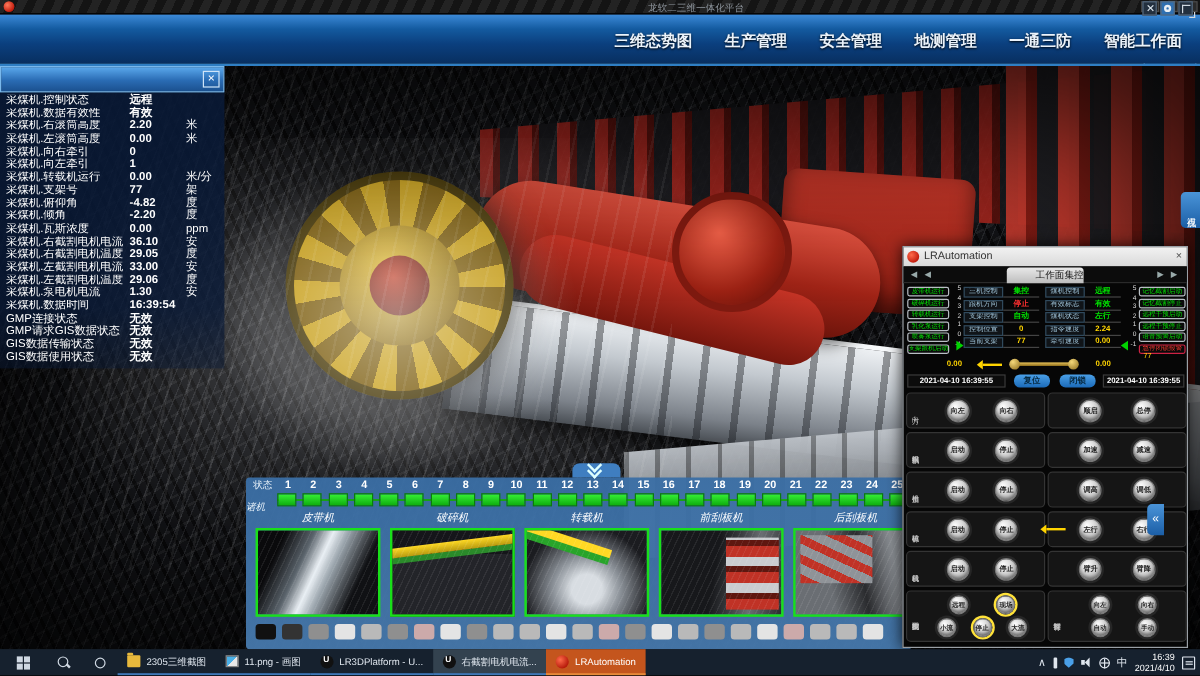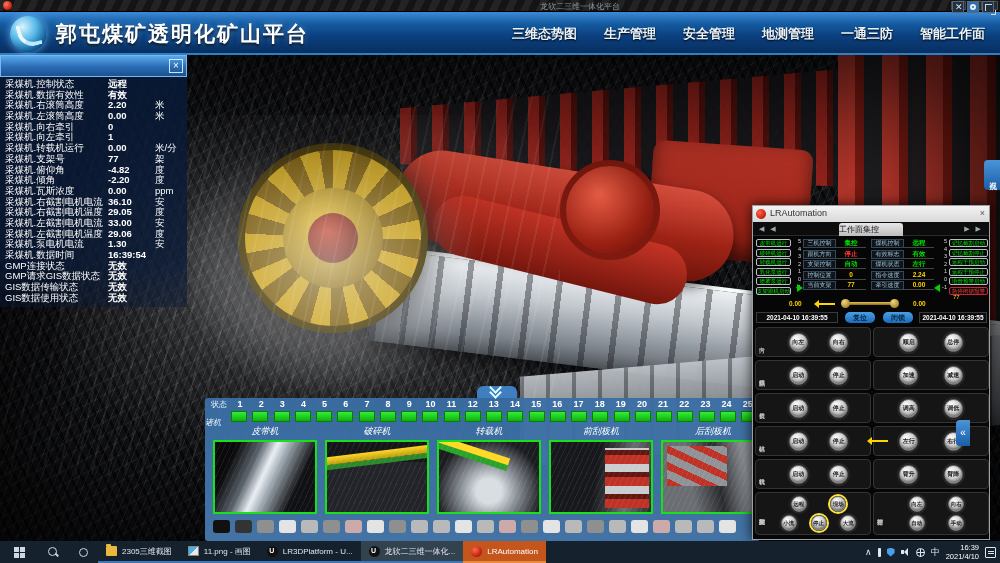--- a/index.html
+++ b/index.html
@@ -150,21 +150,21 @@
   
   #lr-win { position:absolute; left:752px; top:205px; width:238px; height:335px; z-index:20;
     background:#060606; border:1px solid #9aa0a6; box-shadow:0 0 12px rgba(0,0,0,.8); }
   #lr-title { position:relative; height:16px; background:linear-gradient(#f2f2f2,#d9d9d9); }
   #lr-title .lricon { position:absolute; left:3px; top:3px; width:10px; height:10px; border-radius:50%;
     background:radial-gradient(circle at 35% 35%,#ff6a4a,#c21d0e 70%); }
   #lr-title .ttl { position:absolute; left:17px; top:2px; font-size:9px; color:#333; }
   #lr-title .x { position:absolute; right:4px; top:2px; font-size:9px; color:#555; cursor:pointer; }
   #lr-tabbar { position:absolute; left:0; top:16px; width:236px; height:14px; background:#0c0c0c; border-bottom:1px solid #2a2a2a; }
   #lr-tab { position:absolute; left:86px; top:1px; width:64px; height:13px; background:linear-gradient(#e8e8e8,#bdbdbd);
-    font-size:8px; color:#111; text-align:left; line-height:13px; border-radius:3px 3px 0 0; cursor:pointer; }
+    font-size:8px; color:#111; text-align:right; line-height:13px; border-radius:3px 3px 0 0; cursor:pointer; }
   .tabarrows { position:absolute; top:3px; font-size:7px; color:#9aa; letter-spacing:2px; }
   #lr-btns-l { position:absolute; left:3px; top:33px; width:35px; }
   #lr-btns-r { position:absolute; left:196px; top:33px; width:39px; }
   .lrbtn { height:8px; margin-bottom:1.5px; background:#0a0a0a; border:1px solid #b8bec4; border-radius:2px;
     color:#00e000; font-size:5.5px; line-height:6px; text-align:center; overflow:hidden; white-space:nowrap; cursor:pointer; }
   .lrbtn.alarm { color:#ff3b30; border-color:#c24; }
   .ruler { position:absolute; top:32px; width:8px; color:#ddd; font-size:5.5px; line-height:7.6px; text-align:right; }
   #ruler-l { left:40px; } #ruler-r { left:186px; }
   .gtri { position:absolute; width:0; height:0; }
   #gtri-l { left:44px; top:78px; border-top:4px solid transparent; border-bottom:4px solid transparent; border-left:6px solid #00d400; }
@@ -257,24 +257,20 @@
 
   <div id="titlebar">
     <span class="tlogo"></span>
     <span class="ttext">龙软二三维一体化平台</span>
     <span class="winctl" style="right:34px;">—</span>
     <span class="winctl" style="right:18px;">□</span>
     <span class="winctl" style="right:2px;">×</span>
   </div>
 
   <div id="navbar">
-    <div id="brand">
-      <div id="dragon"></div>
-      <div id="brand-text">郭屯煤矿透明化矿山平台</div>
-    </div>
     <div id="nav-menu">
         <span class="nav-item">三维态势图</span>
         <span class="nav-item">生产管理</span>
         <span class="nav-item">安全管理</span>
         <span class="nav-item">地测管理</span>
         <span class="nav-item">一通三防</span>
         <span class="nav-item">智能工作面</span>
         <span class="nav-item">机电管理</span>
       </div>
   </div>
@@ -757,21 +753,21 @@
         <div class="tb-btn tb-app">
           <span class="ticon2 paint-icon"></span>
           <span>11.png - 画图</span>
         </div>
         <div class="tb-btn tb-app">
           <span class="ticon2 unreal-icon"></span>
           <span>LR3DPlatform - U...</span>
         </div>
         <div class="tb-btn tb-app active">
           <span class="ticon2 unreal-icon"></span>
-          <span>龙软二三维一体化...</span>
+          <span>右截割电机电流...</span>
         </div>
         <div class="tb-btn tb-app orange">
           <span class="ticon2 lr-icon"></span>
           <span>LRAutomation</span>
         </div>
       </div>
     <div id="tray">
       <span class="tray-glyph">∧</span>
       <span class="pen"></span>
       <span class="shield"></span>

